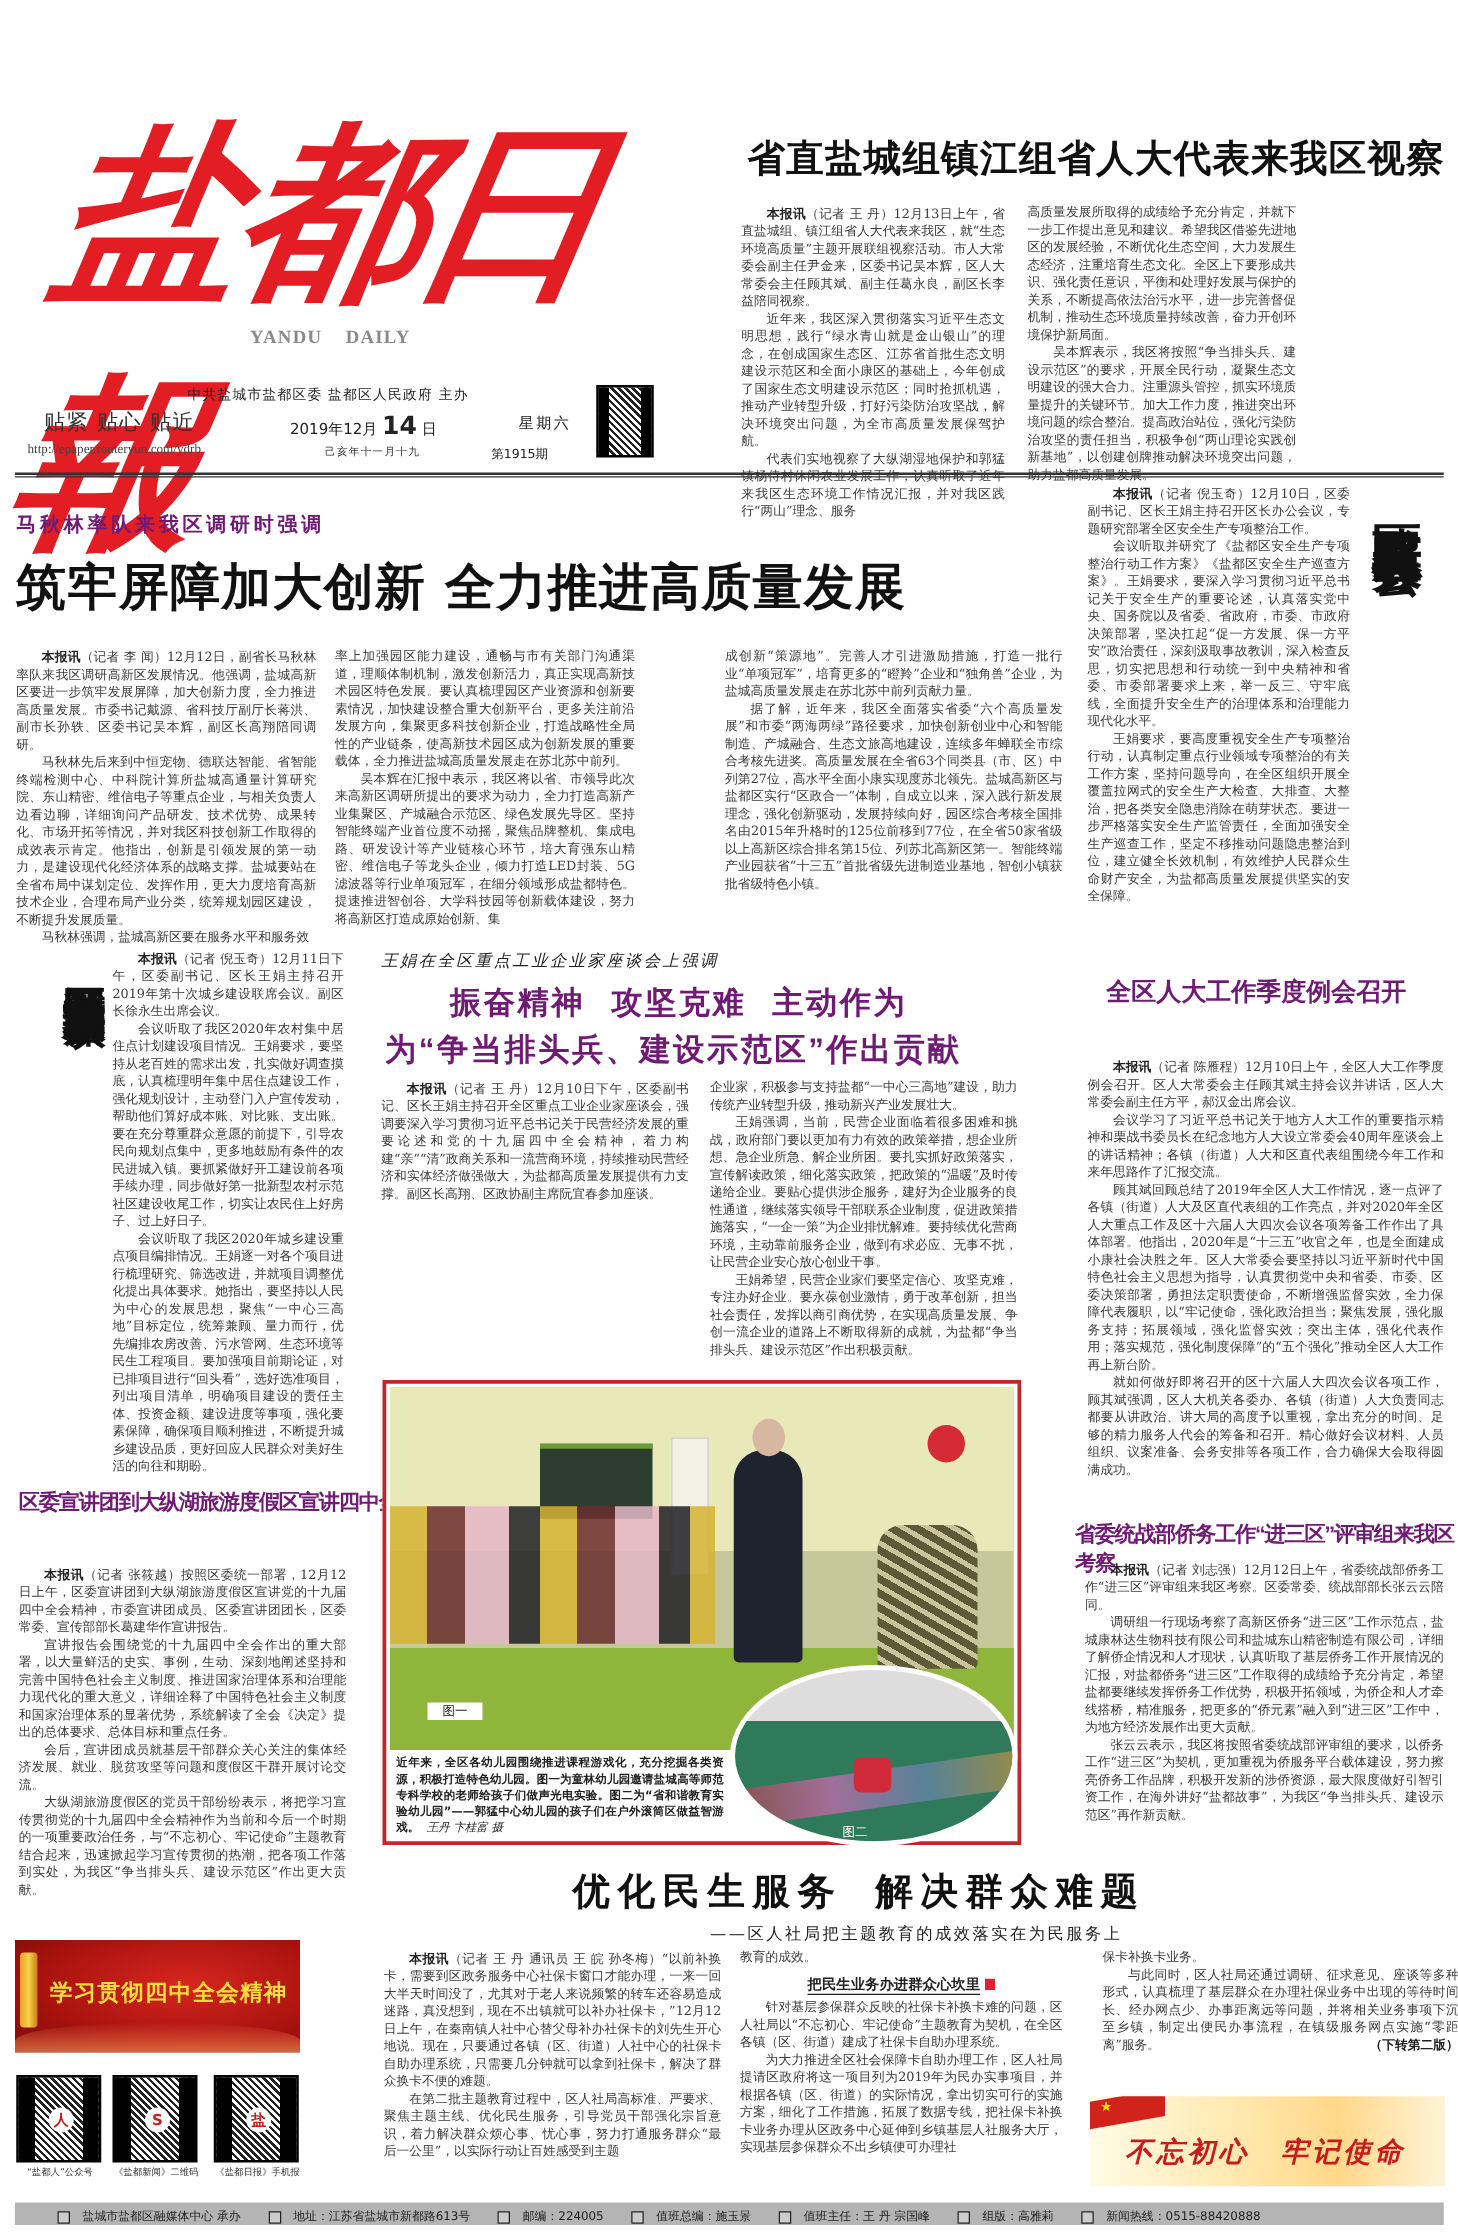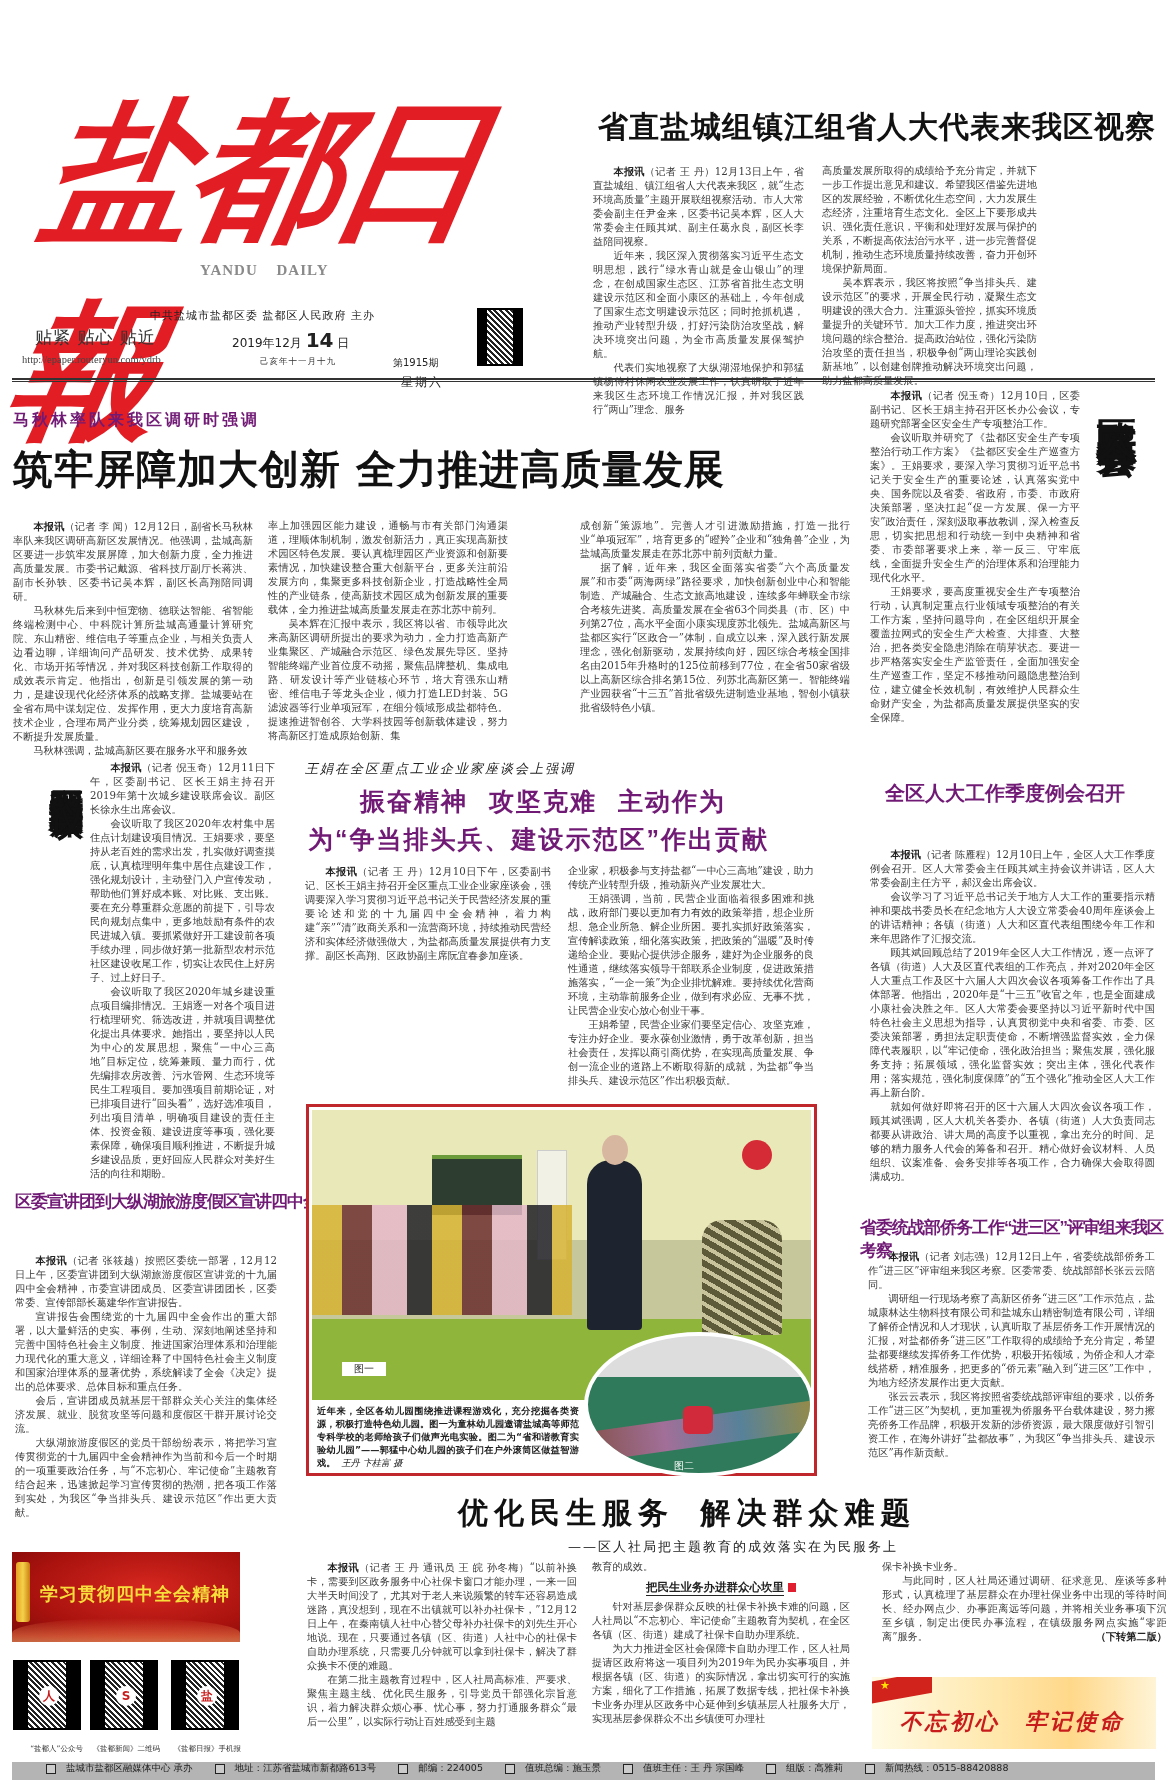--- a/index.html
+++ b/index.html
@@ -15,21 +15,21 @@
   
   .masthead-logo { left: 30px; top: 70px; width: 500px; height: 200px; }
   .masthead-logo .calli { font-family: "DejaVu Serif", serif; font-weight: bold; font-style: italic; color: #e31d24; font-size: 150px; letter-spacing: -6px; line-height: 200px; transform: skewX(-10deg); display: inline-block; }
   .yandu-daily { left: 200px; top: 262px; font-family: "Liberation Serif", serif; font-weight: bold; color: #8a8a8a; font-size: 15px; letter-spacing: 1px; word-spacing: 14px; }
   .sponsor { left: 150px; top: 288px; font-family: "DejaVu Sans", sans-serif; font-size: 11px; color: #222; letter-spacing: 1px; margin-top: 20px; }
   .slogan { left: 35px; top: 326px; font-family: "DejaVu Sans", sans-serif; font-size: 17px; color: #333; letter-spacing: 1px; }
   .url { left: 22px; top: 354px; font-family: "Liberation Serif", serif; font-size: 10.5px; color: #444; }
   .date-line { left: 232px; top: 328px; font-family: "DejaVu Sans", sans-serif; font-size: 12px; color: #222; }
   .date-line .day { font-size: 20px; font-weight: bold; }
   .lunar { left: 260px; top: 356px; font-family: "DejaVu Sans", sans-serif; font-size: 8.5px; color: #333; letter-spacing: 1px; }
-  .weekday { left: 401px; top: 330px; font-family: "DejaVu Sans", sans-serif; font-size: 12px; color: #222; letter-spacing: 2px; margin-top: 44px; }
+  .weekday { left: 415px; top: 330px; font-family: "DejaVu Sans", sans-serif; font-size: 12px; color: #222; letter-spacing: 2px; }
   .issue { left: 393px; top: 356px; font-family: "DejaVu Sans", sans-serif; font-size: 10px; color: #222; }
   .qr { background:
       linear-gradient(90deg, #000 0 20%, transparent 20% 80%, #000 80%),
       repeating-linear-gradient(45deg, #222 0 2px, #fff 2px 4px),
       repeating-linear-gradient(-45deg, #333 0 2px, transparent 2px 5px);
       border: 2px solid #000; }
   .qr-top { left: 477px; top: 308px; width: 46px; height: 58px; }
 
   .rule-double { left: 12px; width: 1143px; height: 4px; border-top: 2px solid #333; border-bottom: 1px solid #333; }
 
@@ -116,27 +116,27 @@
   .banner-mission2 { left: 872px; top: 1677px; width: 284px; height: 72px;
       background: linear-gradient(90deg, #fffbe6 0%, #ffe9b0 40%, #ffd88a 70%, #fff4d6 100%); overflow: hidden; }
   .banner-mission2 .flag { left: -10px; top: 0; width: 70px; height: 22px; background: #d1221c; transform: skewY(-10deg); }
   .banner-mission2 .star { left: 8px; top: 2px; color: #ffe000; font-size: 11px; }
   .banner-mission2 .txt { left: 28px; top: 30px; font-family: "DejaVu Serif", serif; font-weight: bold; font-style: italic; font-size: 22px; color: #c81c1c; letter-spacing: 3px; word-spacing: 14px; }
 
   
   .qr-item { width: 70px; }
   .qr-item .code { width: 68px; height: 70px; position: relative; }
   .qr-item .code .logo { position: absolute; left: 24px; top: 24px; width: 20px; height: 20px; border-radius: 50%; background: #fff; color: #c81c1c; font-size: 12px; text-align: center; line-height: 20px; font-weight: bold; font-family: "DejaVu Sans", sans-serif; }
-  .qr-item .label { font-family: "DejaVu Sans", sans-serif; font-size: 7.5px; color: #333; text-align: right; margin-top: 14px; white-space: nowrap; }
+  .qr-item .label { font-family: "DejaVu Sans", sans-serif; font-size: 7.5px; color: #333; text-align: center; margin-top: 3px; white-space: nowrap; }
   .qr1 { left: 13px; top: 1660px; }
   .qr2 { left: 90px; top: 1660px; }
   .qr3 { left: 171px; top: 1660px; }
 
   
-  .footer { left: 12px; top: 1762px; width: 1143px; height: 18px; background: #b4b4b4; display: flex; align-items: flex-start; padding-left: 34px; gap: 0; font-family: "DejaVu Sans", sans-serif; font-size: 9.5px; color: #222; }
+  .footer { left: 12px; top: 1762px; width: 1143px; height: 18px; background: #b4b4b4; display: flex; align-items: flex-end; padding-left: 34px; gap: 0; font-family: "DejaVu Sans", sans-serif; font-size: 9.5px; color: #222; }
   .footer .item { display: flex; align-items: center; margin-right: 22px; white-space: nowrap; }
   .footer .box { width: 10px; height: 10px; border: 1px solid #222; margin-right: 10px; background: #ccc; }
 </style>
 </head>
 <body>
 
 <div class="abs masthead-logo">
   <span class="calli">盐都日報</span>
 </div>
 <div class="abs yandu-daily">YANDU  DAILY</div>

